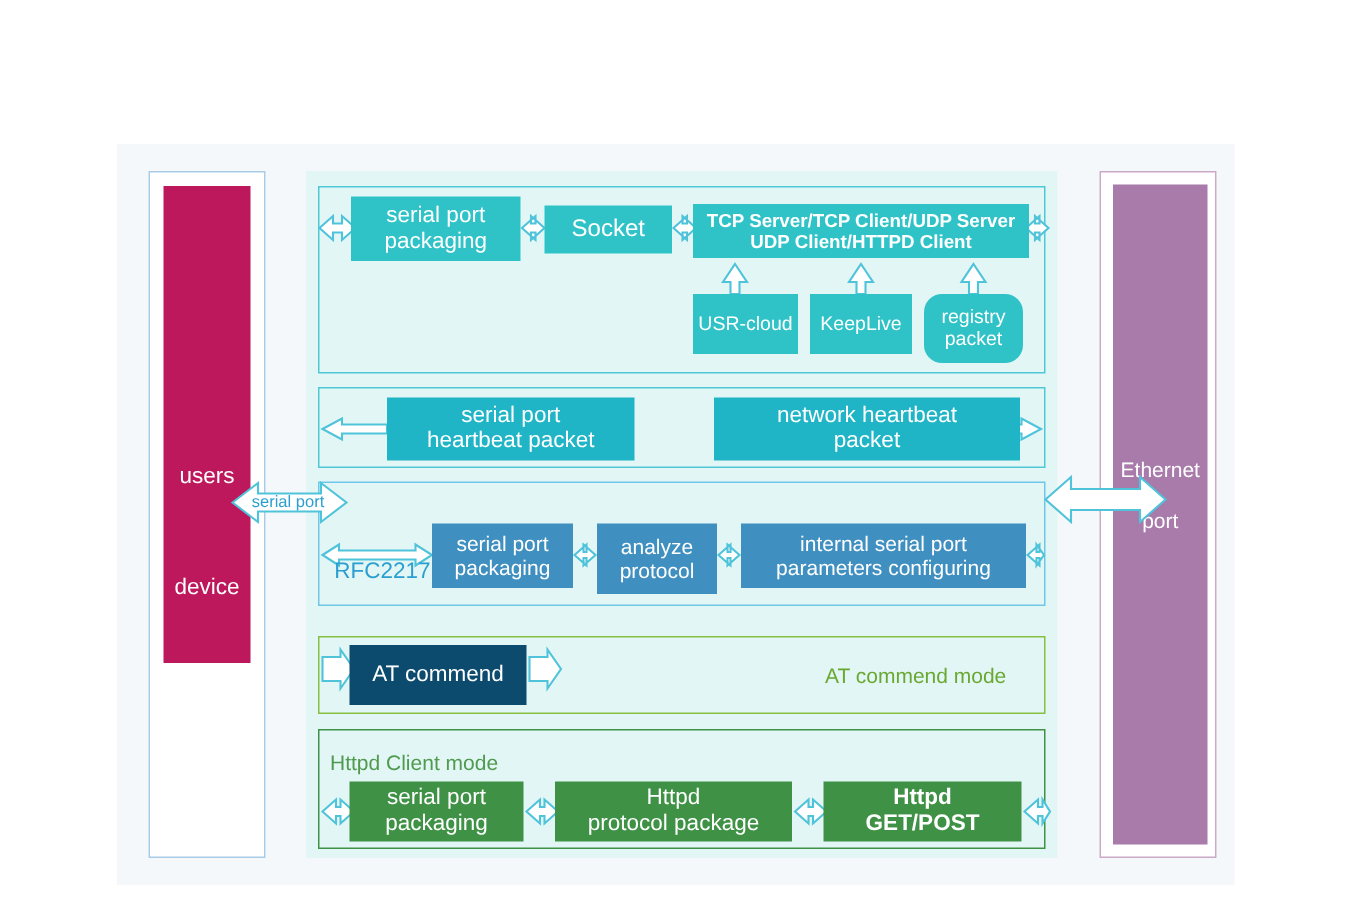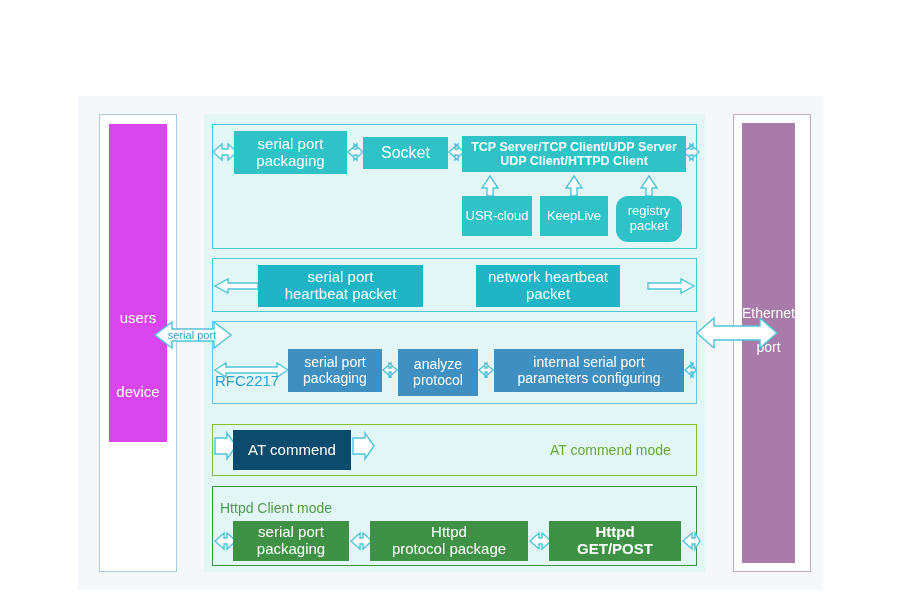--- a/index.html
+++ b/index.html
@@ -5,28 +5,28 @@
   html,body{margin:0;padding:0;background:#ffffff;}
   body{width:900px;height:604px;overflow:hidden;font-family:"Liberation Sans","DejaVu Sans",sans-serif;}
 
   #stage{position:relative;width:900px;height:604px;background:#ffffff;}
 
   
   .outer-panel{position:absolute;left:78px;top:96px;width:745px;height:494px;background:#f4f8fb;}
 
   
   .dev-outer{position:absolute;left:99px;top:114px;width:78px;height:458px;background:#ffffff;border:1px solid #a8cbe8;box-sizing:border-box;}
-  .dev-inner{position:absolute;left:109px;top:124px;width:58px;height:318px;background:#d946ef;box-sizing:border-box;}
+  .dev-inner{position:absolute;left:109px;top:124px;width:58px;height:318px;background:#be185d;box-sizing:border-box;}
   .dev-inner .lbl{position:absolute;left:0;width:100%;text-align:center;color:#ffffff;font-size:15px;}
   .dev-inner .lbl.t1{top:185px;}
   .dev-inner .lbl.t2{top:220px;margin-top:39px;}
 
   
   .eth-outer{position:absolute;left:733px;top:114px;width:78px;height:458px;background:#ffffff;border:1px solid #c9a9c6;box-sizing:border-box;}
-  .eth-inner{position:absolute;left:742px;top:123px;width:53px;height:440px;background:#a87bab;box-sizing:border:box;box-sizing:border-box;}
+  .eth-inner{position:absolute;left:742px;top:123px;width:63px;height:440px;background:#a87bab;box-sizing:border:box;box-sizing:border-box;}
   .eth-inner .lbl{position:absolute;left:0;width:100%;text-align:center;color:#ffffff;font-size:14px;}
   .eth-inner .lbl.t1{top:182px;}
   .eth-inner .lbl.t2{top:216px;}
 
   
   .center-col{position:absolute;left:204px;top:114px;width:501px;height:458px;background:#e3f6f6;}
 
   
   .sect{position:absolute;box-sizing:border-box;background:#e3f6f6;}
   .sect.cyan{border:1px solid #4fc8d5;}
@@ -53,27 +53,27 @@
   
   #b-sp-pack {left:234px;top:131px;width:113px;height:43px;font-size:15px;}
   #b-socket  {left:363px;top:137px;width:85px;height:32px;font-size:16px;}
   #b-tcp     {left:462px;top:136px;width:224px;height:36px;font-size:12.5px;font-weight:bold;}
   #b-usr     {left:462px;top:196px;width:70px;height:40px;font-size:13px;}
   #b-keep    {left:540px;top:196px;width:68px;height:40px;font-size:13px;}
   #b-reg     {left:616px;top:196px;width:66px;height:46px;font-size:13px;border-radius:12px;}
 
   
   #b-sphb    {left:258px;top:265px;width:165px;height:42px;font-size:15px;}
-  #b-nethb   {left:476px;top:265px;width:144px;height:42px;font-size:15px;}
+  #b-nethb   {left:476px;top:265px;width:204px;height:42px;font-size:15px;}
 
   
   #b-rfc-sp  {left:288px;top:349px;width:94px;height:43px;font-size:14px;}
   #b-rfc-an  {left:398px;top:349px;width:80px;height:47px;font-size:14px;}
   #b-rfc-in  {left:494px;top:349px;width:190px;height:43px;font-size:14px;}
-  #lbl-rfc   {position:absolute;left:215px;top:372px;width:80px;color:#2a9fd0;font-size:15px;text-align:left;}
+  #lbl-rfc   {position:absolute;left:215px;top:372px;width:80px;color:#2a9fd0;font-size:15px;text-align:center;}
 
   
   #b-at      {left:233px;top:430px;width:118px;height:40px;font-size:15px;}
   #b-at-par  {left:373px;top:430px;width:168px;height:40px;font-size:14px;}
   #lbl-at    {position:absolute;left:550px;top:442px;color:#6aa832;font-size:14px;}
 
   
   #lbl-httpd {position:absolute;left:220px;top:500px;color:#4f9a4f;font-size:14px;}
   #b-h-sp    {left:233px;top:521px;width:116px;height:40px;font-size:15px;}
   #b-h-pp    {left:370px;top:521px;width:158px;height:40px;font-size:15px;}

